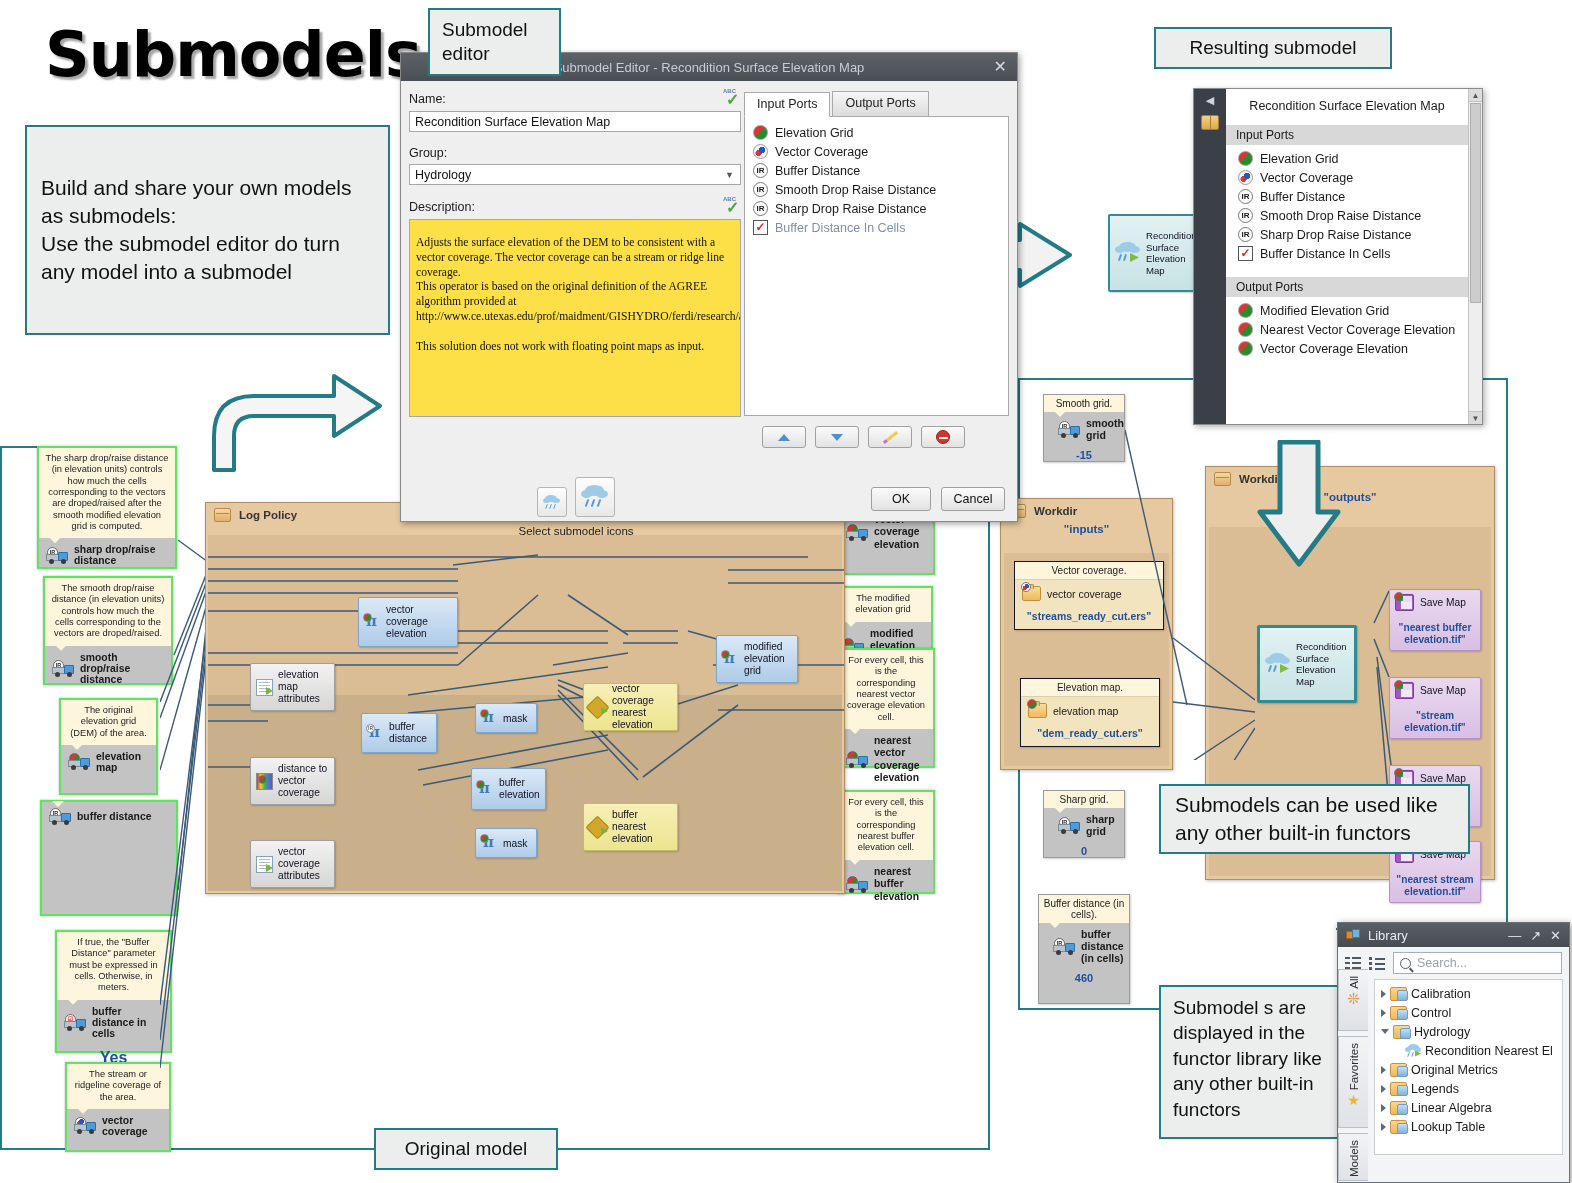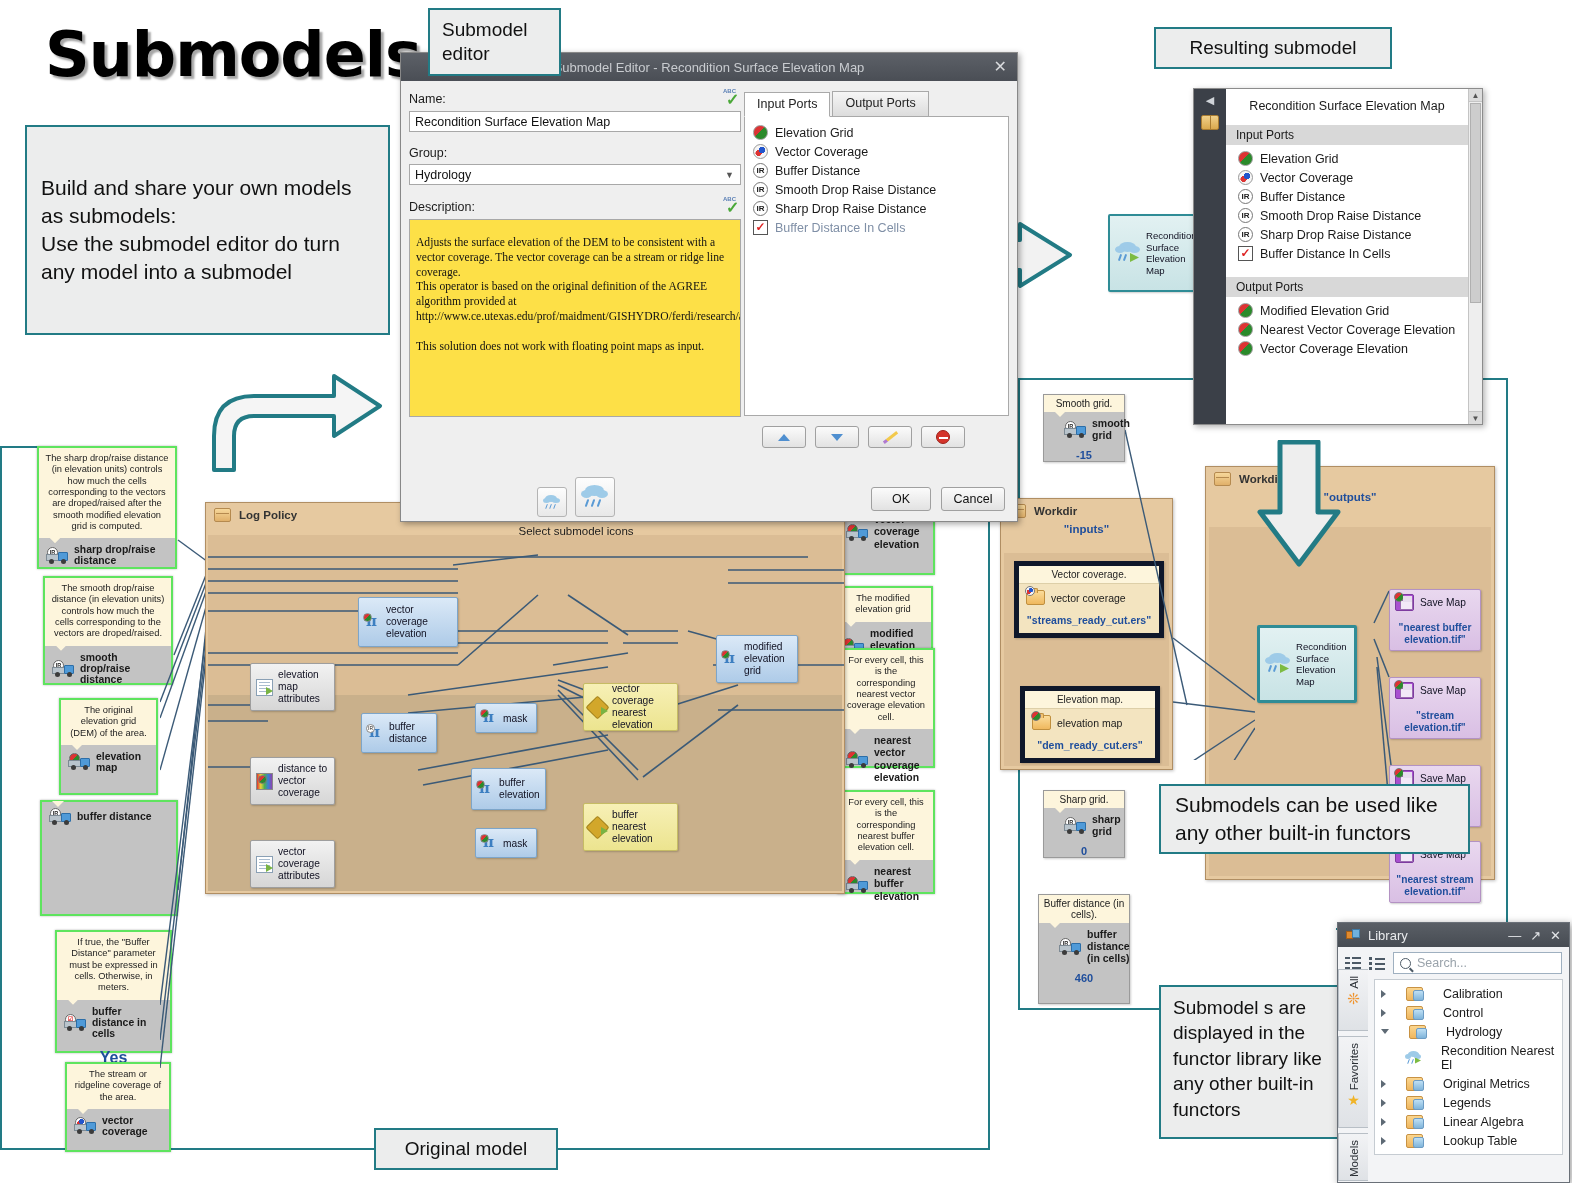--- a/index.html
+++ b/index.html
@@ -207,41 +207,41 @@
      radial-gradient(circle at 35% 62%,#d33 0 28%,transparent 29%); background-color:#f6f6f6; }
 
   .disk-ico { width:19px; height:17px; flex:0 0 19px; background:#a94fd0; border:1px solid #7e3ba0;
      border-radius:2px; position:relative;}
   .disk-ico:before { content:""; position:absolute; left:4px; bottom:0; width:11px; height:8px; background:#f2e8f7; border:1px solid #9b6ab2;}
   .disk-ico:after { content:""; position:absolute; right:1px; top:1px; width:9px; height:6px; background:#e7dcee;}
   .disk-ico .bdg { position:absolute; left:-2px; top:-3px; width:10px; height:10px; border-radius:50%;
      background-image:linear-gradient(135deg,#d33 0 45%,#2b8a2b 45% 100%); border:1px solid #777;}
 
   
-  .wnode { position:absolute; border:5px solid #0f172a; background:#f3e4c0;
+  .wnode { position:absolute; border:1px solid #0f172a; background:#f3e4c0;
      box-shadow:1px 1px 2px rgba(0,0,0,0.18); }
   .wnode .cap { background:#fdf5dc; font-size:10px; text-align:center; padding:3px 4px; color:#222; border-bottom:1px solid #ddcfa8;}
   .wnode .body { display:flex; align-items:center; gap:6px; padding:6px 7px; font-size:10.5px; color:#1a1a1a;}
   .wnode .strv { text-align:center; font-size:10.5px; color:#1f4e9c; padding:3px 4px 7px; font-weight:bold;}
 
   .gnode { position:absolute; border:1px solid #9a9a9a; background:#c3c3c3; box-shadow:1px 1px 2px rgba(0,0,0,0.2);}
   .gnode .cap { background:#fdf5dc; font-size:10px; text-align:center; padding:3px 4px; color:#222;}
-  .gnode .body { display:flex; align-items:center; gap:6px; padding:5px 20px; font-size:10.5px; color:#1a1a1a; font-weight:bold; position:relative;}
+  .gnode .body { display:flex; align-items:center; gap:6px; padding:5px 14px; font-size:10.5px; color:#1a1a1a; font-weight:bold; position:relative;}
   .gnode .num { text-align:center; font-size:11px; color:#1f4e9c; padding:3px 0 7px; font-weight:bold;}
 
   
   .lib { background:#f3f4f6; border:1px solid #6a7078; box-shadow:2px 2px 8px rgba(0,0,0,0.4); }
   .lib-title { height:24px; background:linear-gradient(#5a5f66,#474c53); display:flex; align-items:center;
      padding:0 8px; gap:7px; color:#e8eaec; font-size:13px; }
   .lib-btns { margin-left:auto; display:flex; gap:9px; font-size:13px; color:#e3e5e8; align-items:center;}
   .lib-toolbar { display:flex; align-items:center; gap:8px; padding:5px 7px; background:#f3f4f6;}
   .search { flex:1; background:#fff; border:1px solid #9fb0c0; height:22px; display:flex; align-items:center;
      gap:6px; padding:0 6px; font-size:12.5px; color:#9aa3ab;}
   .tree { background:#fff; border:1px solid #c6ccd2; margin:0 6px 0 36px; padding:4px 0; font-size:12.5px; color:#1a1a1a;}
-  .tnode { display:flex; align-items:center; gap:20px; padding:2.5px 6px; }
+  .tnode { display:flex; align-items:center; gap:4px; padding:2.5px 6px; }
   .arrow-r { width:0;height:0;border-left:5px solid #5e6a75;border-top:4px solid transparent;border-bottom:4px solid transparent;}
   .arrow-d { width:0;height:0;border-top:5px solid #5e6a75;border-left:4px solid transparent;border-right:4px solid transparent;}
   .fold2 { width:17px;height:14px;flex:0 0 17px;background:linear-gradient(#fbd68f,#f0b košu);}
   .fold2 { background:linear-gradient(#fbd68f,#efb65e); border:1px solid #c89243; border-radius:2px; position:relative;}
   .fold2:after { content:""; position:absolute; right:-2px; bottom:-1px; width:9px; height:9px; border-radius:2px;
      background:linear-gradient(#bfe0f5,#7fb4da); border:1px solid #6d9cc4;}
   .sidetabs { position:absolute; left:0; top:46px; width:34px; }
   .sidetab { background:linear-gradient(#f2f3f5,#dfe2e6); border:1px solid #b8bfc6; border-right:none;
      width:30px; margin-bottom:5px; display:flex; flex-direction:column; align-items:center;
      padding:6px 0; gap:5px; }

